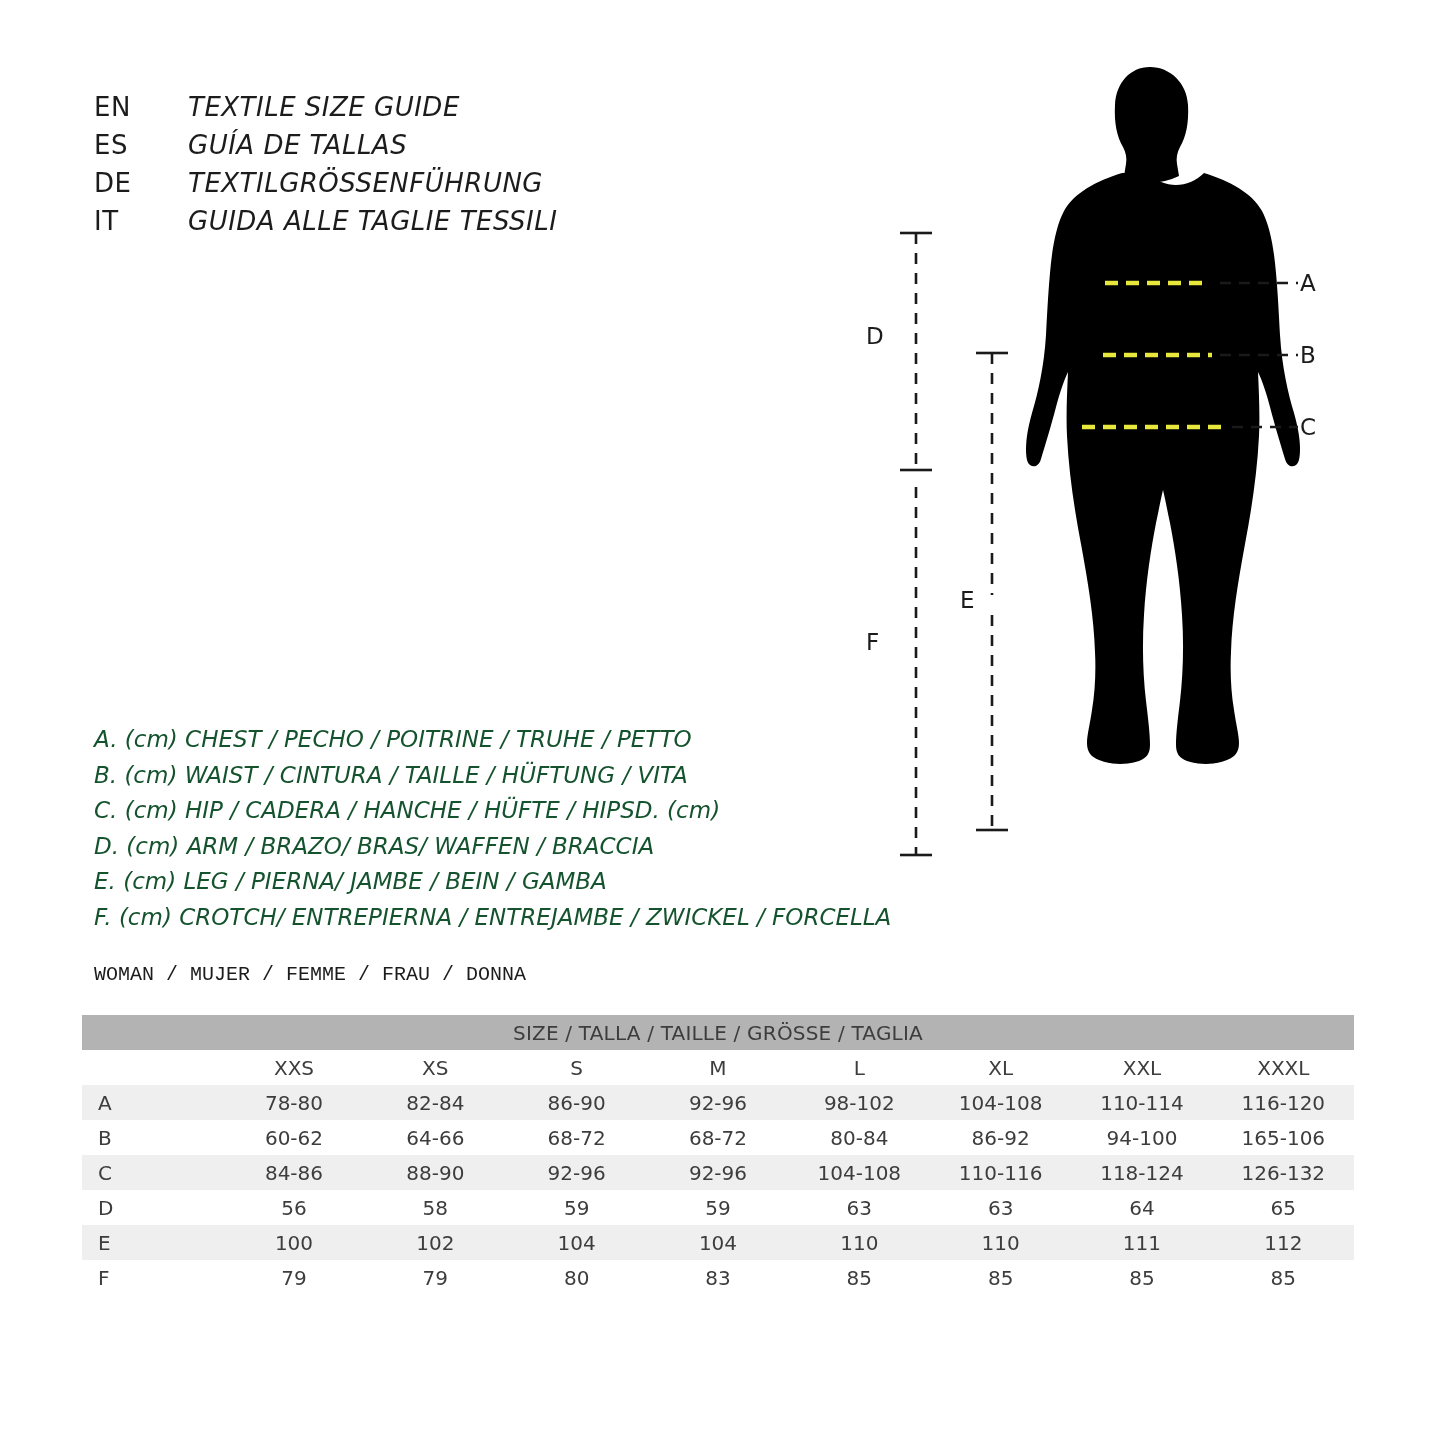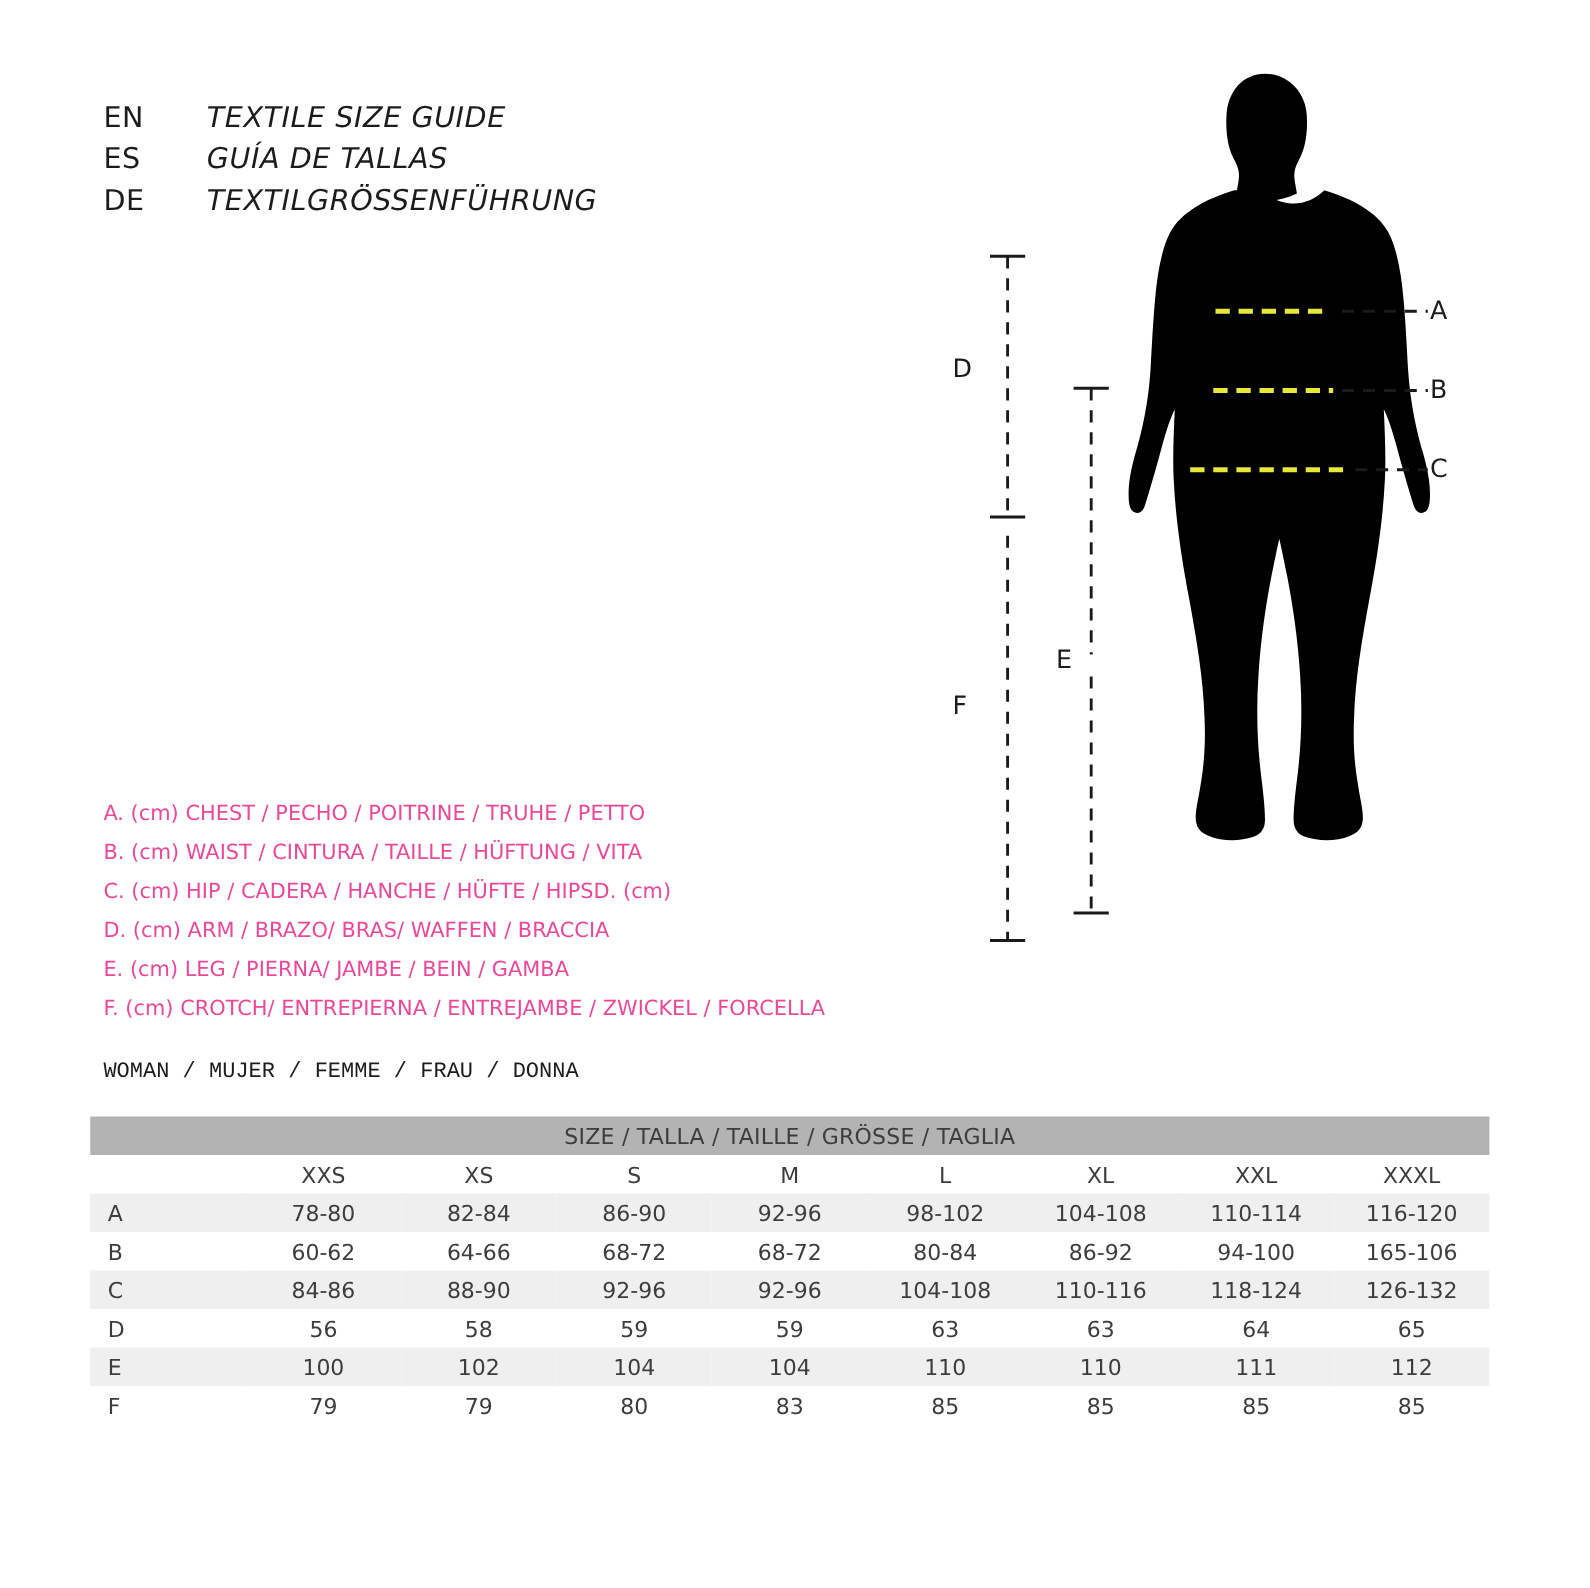--- a/index.html
+++ b/index.html
@@ -44,24 +44,25 @@
     font-style: italic;
   }
 
   
   .legend {
     position: absolute;
     left: 94px;
     top: 722px;
   }
   .legend-row {
-    font-size: 19px;
+    font-size: 23px;
     line-height: 35.5px;
-    color: #ec4899;
+    color: #14532d;
     white-space: nowrap;
+    font-style: italic;
   }
 
   .gender-label {
     position: absolute;
     left: 94px;
     top: 963px;
     font-size: 20px;
     color: #1c1c1c;
     white-space: nowrap;
     font-family: Liberation Mono, monospace;
@@ -140,20 +141,24 @@
       <span class="title-lang">EN</span>
       <span class="title-text">TEXTILE SIZE GUIDE</span>
     </div>
     <div class="title-row">
       <span class="title-lang">ES</span>
       <span class="title-text">GUÍA DE TALLAS</span>
     </div>
     <div class="title-row">
       <span class="title-lang">DE</span>
       <span class="title-text">TEXTILGRÖSSENFÜHRUNG</span>
+    </div>
+    <div class="title-row">
+      <span class="title-lang">IT</span>
+      <span class="title-text">GUIDA ALLE TAGLIE TESSILI</span>
     </div>
   </div>
 
   <div class="legend">
     <div class="legend-row">A. (cm) CHEST / PECHO / POITRINE / TRUHE / PETTO</div>
     <div class="legend-row">B. (cm) WAIST / CINTURA / TAILLE / HÜFTUNG / VITA</div>
     <div class="legend-row">C. (cm) HIP / CADERA / HANCHE / HÜFTE / HIPSD. (cm)</div>
     <div class="legend-row">D. (cm) ARM / BRAZO/ BRAS/ WAFFEN / BRACCIA</div>
     <div class="legend-row">E. (cm) LEG / PIERNA/ JAMBE / BEIN / GAMBA</div>
     <div class="legend-row">F. (cm) CROTCH/ ENTREPIERNA / ENTREJAMBE / ZWICKEL / FORCELLA</div>

